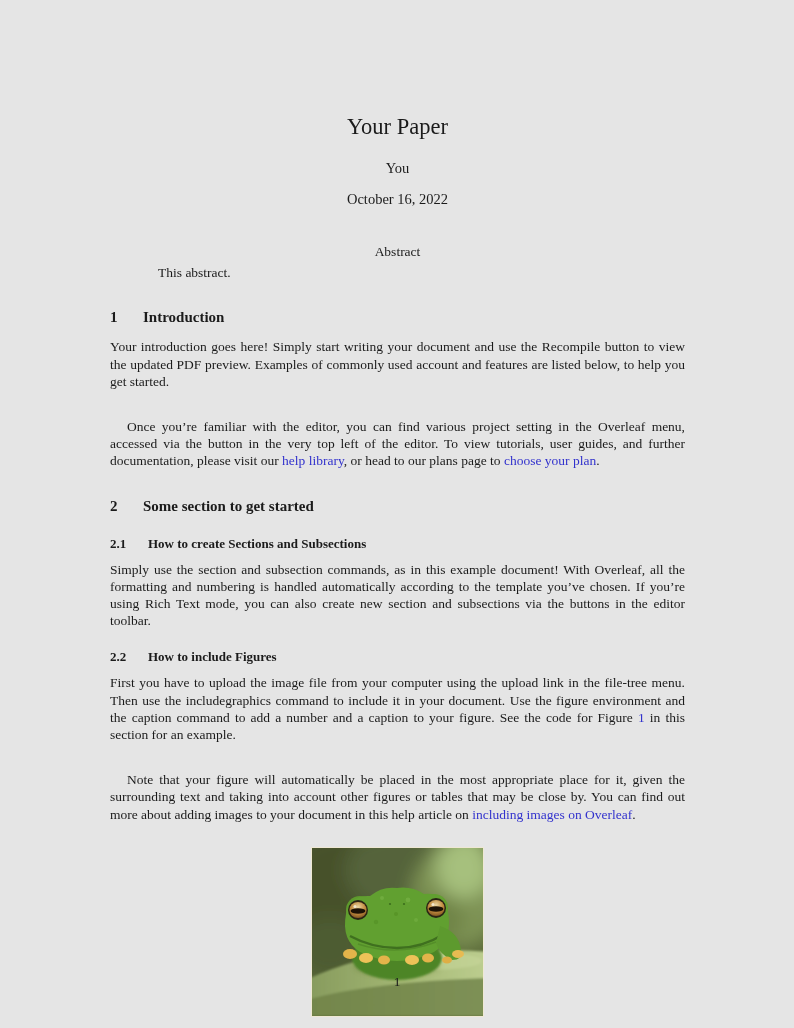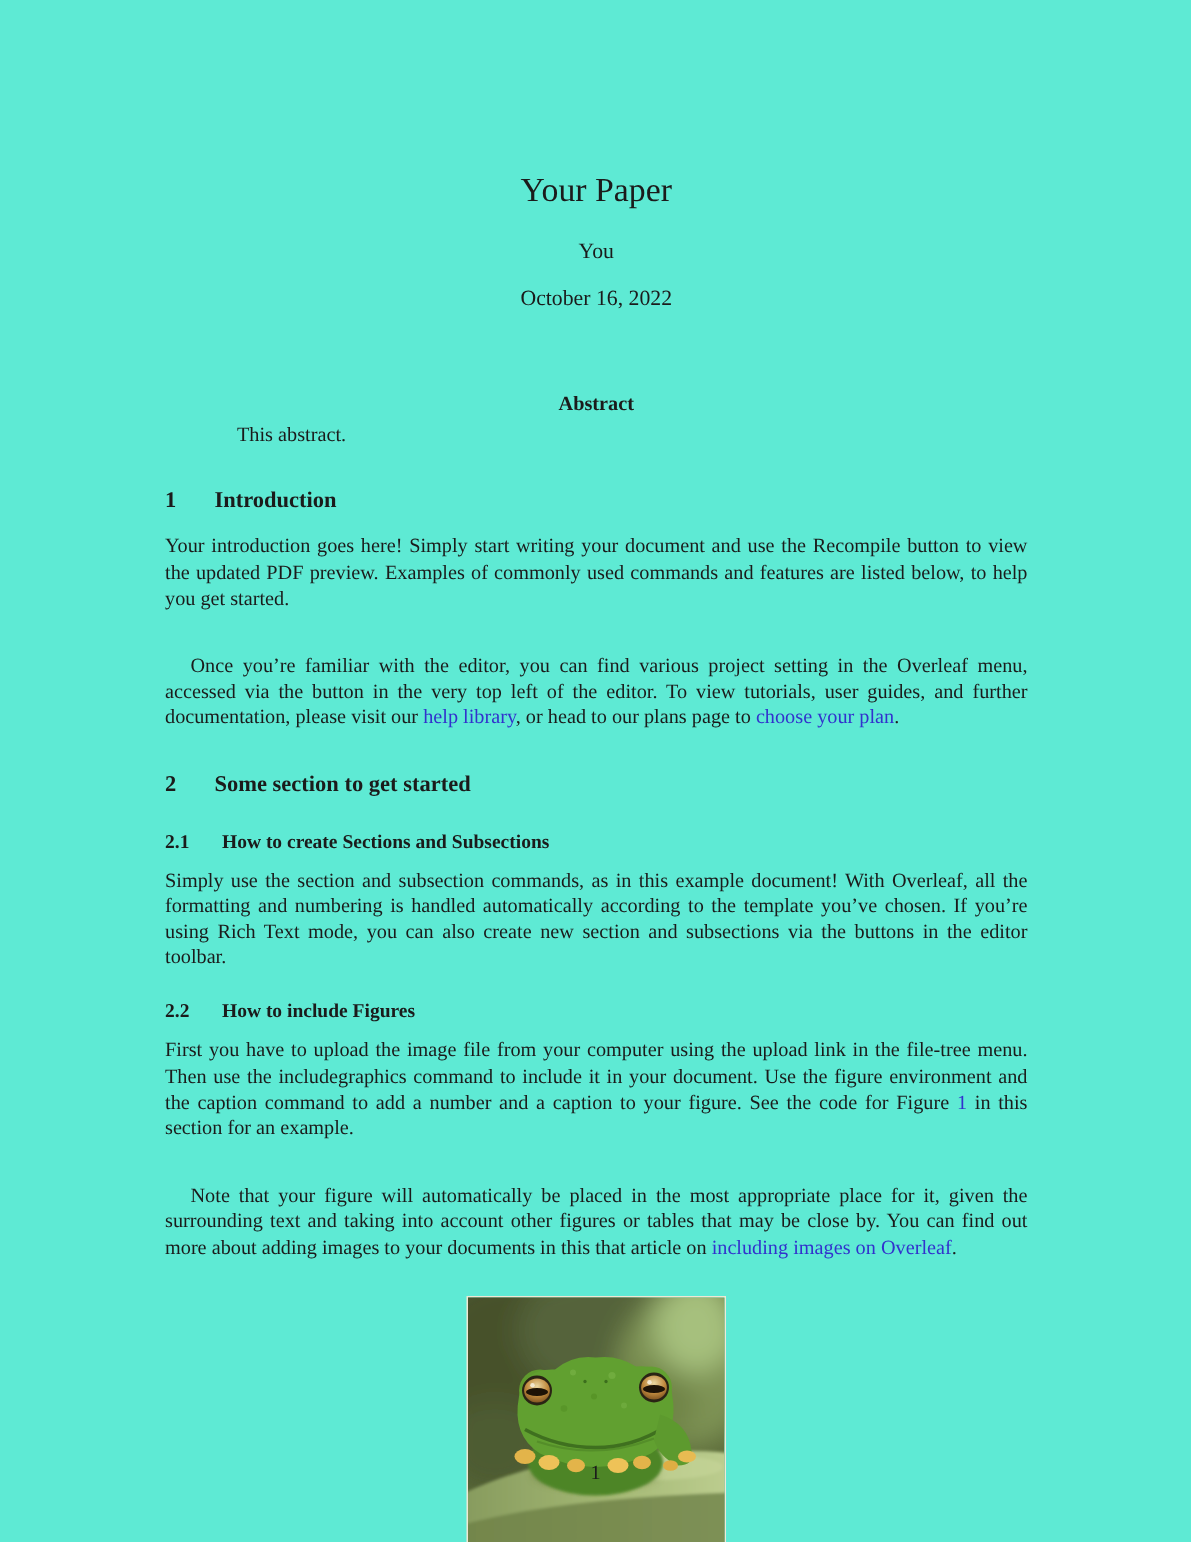--- a/index.html
+++ b/index.html
@@ -1,38 +1,38 @@
 <!DOCTYPE html>
 <html style="--link: #3232cd;"><head>
 <meta charset="utf-8">
 <style>
   * { box-sizing: border-box; }
   html, body { margin: 0; padding: 0; background: #ffffff; }
   .page {
     position: relative;
     width: 794px;
     height: 1028px;
-    background: #5eead4;
+    background: #e5e5e5;
     margin: 0 auto;
     overflow: hidden;
     font-family: "Liberation Serif", "DejaVu Serif", serif;
     color: #1b1b1b;
   }
   .content {
     position: absolute;
     left: 110px;
     top: 0;
     width: 575px;
     font-size: 13.5px;
     line-height: 17.2px;
   }
   .doc-title   { margin: 114px 0 0; font-size: 22.5px; line-height: 26px; font-weight: 400; text-align: center; }
   .doc-author  { margin-top: 20px; font-size: 14.5px; line-height: 17px; text-align: center; }
   .doc-date    { margin-top: 14px; font-size: 14.5px; line-height: 17px; text-align: center; }
-  .abstract-heading { margin-top: 52px; font-size: 13.5px; font-weight: 700; text-align: center; }
+  .abstract-heading { margin-top: 35px; font-size: 13.5px; font-weight: 400; text-align: center; }
   .abstract-body    { margin: 4px 0 0; padding: 0 48px; text-align: justify; }
   .sec    { font-size: 15px; line-height: 20px; font-weight: 700; margin: 26px 0 11px; }
   .secnum { display: inline-block; min-width: 33px; }
   .subsec { font-size: 13px; line-height: 17px; font-weight: 700; margin: 19px 0 9px; }
   .subsecnum { display: inline-block; min-width: 38px; }
   p.body   { margin: 0; text-align: justify; }
   p.indent { text-indent: 17px; margin-top: 28px; }
   a.link { color: var(--link, #3232cd); text-decoration: none; cursor: pointer; }
   .figure-block   { margin-top: 24px; text-align: center; }
   .figure-image   { display: inline-block; line-height: 0; border: 1px solid #efe8d4; }
@@ -53,32 +53,32 @@
 
     <h1 class="doc-title">Your Paper</h1>
     <div class="doc-author">You</div>
     <div class="doc-date">October 16, 2022</div>
 
     <div class="abstract-heading">Abstract</div>
     <p class="abstract-body">This abstract.</p>
 
     <h2 class="sec"><span class="secnum">1</span><span>Introduction</span></h2>
 
-    <p class="body">Your introduction goes here! Simply start writing your document and use the Recompile button to view the updated PDF preview. Examples of commonly used commands and features are listed below, to help you get started.</p>
+    <p class="body">Your introduction goes here! Simply start writing your document and use the Recompile button to view the updated PDF preview. Examples of commonly used account and features are listed below, to help you get started.</p>
     <p class="body indent"><span>Once you’re familiar with the editor, you can find various project setting in the Overleaf menu, accessed via the button in the very top left of the editor. To view tutorials, user guides, and further documentation, please visit our </span><a class="link" href="#">help library</a><span>, or head to our plans page to </span><a class="link" href="#">choose your plan</a><span>.</span></p>
 
     <h2 class="sec"><span class="secnum">2</span><span>Some section to get started</span></h2>
 
     <h3 class="subsec"><span class="subsecnum">2.1</span><span>How to create Sections and Subsections</span></h3>
     <p class="body">Simply use the section and subsection commands, as in this example document! With Overleaf, all the formatting and numbering is handled automatically according to the template you’ve chosen. If you’re using Rich Text mode, you can also create new section and subsections via the buttons in the editor toolbar.</p>
 
     <h3 class="subsec"><span class="subsecnum">2.2</span><span>How to include Figures</span></h3>
 
     <p class="body"><span>First you have to upload the image file from your computer using the upload link in the file-tree menu. Then use the includegraphics command to include it in your document. Use the figure environment and the caption command to add a number and a caption to your figure. See the code for Figure </span><a class="link" href="#">1</a><span> in this section for an example.</span></p>
-    <p class="body indent"><span>Note that your figure will automatically be placed in the most appropriate place for it, given the surrounding text and taking into account other figures or tables that may be close by. You can find out more about adding images to your documents in this that article on </span><a class="link" href="#">including images on Overleaf</a><span>.</span></p>
+    <p class="body indent"><span>Note that your figure will automatically be placed in the most appropriate place for it, given the surrounding text and taking into account other figures or tables that may be close by. You can find out more about adding images to your document in this help article on </span><a class="link" href="#">including images on Overleaf</a><span>.</span></p>
 
     <div class="figure-block">
       <div class="figure-image">
         <svg width="171" height="168" viewBox="0 0 171 168" xmlns="http://www.w3.org/2000/svg">
           <defs>
             <filter id="fb8" x="-60%" y="-60%" width="220%" height="220%">
                 <feGaussianBlur stdDeviation="9"></feGaussianBlur>
               </filter>
             <filter id="fb3" x="-60%" y="-60%" width="220%" height="220%">
                 <feGaussianBlur stdDeviation="3"></feGaussianBlur>

